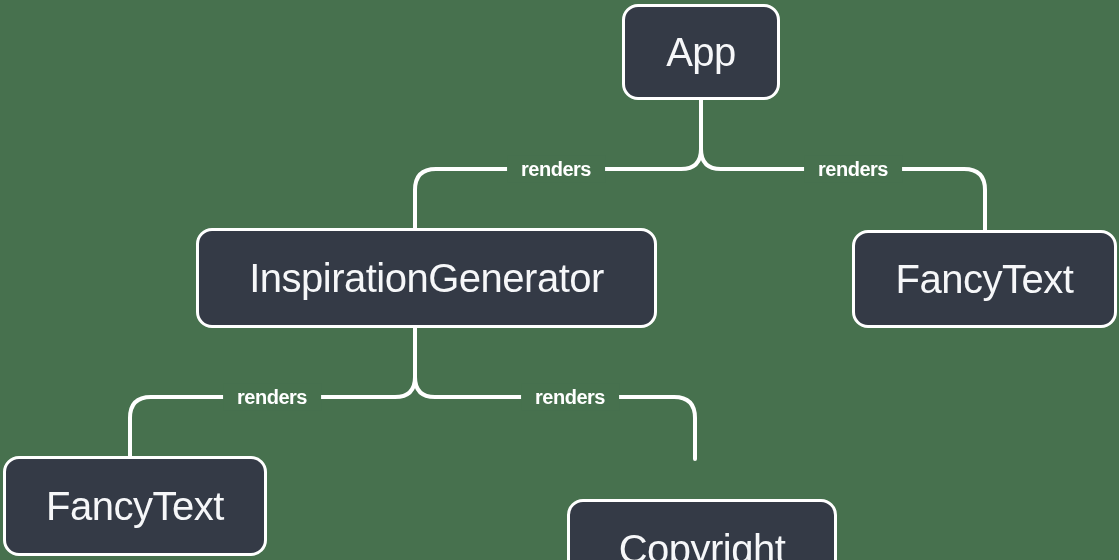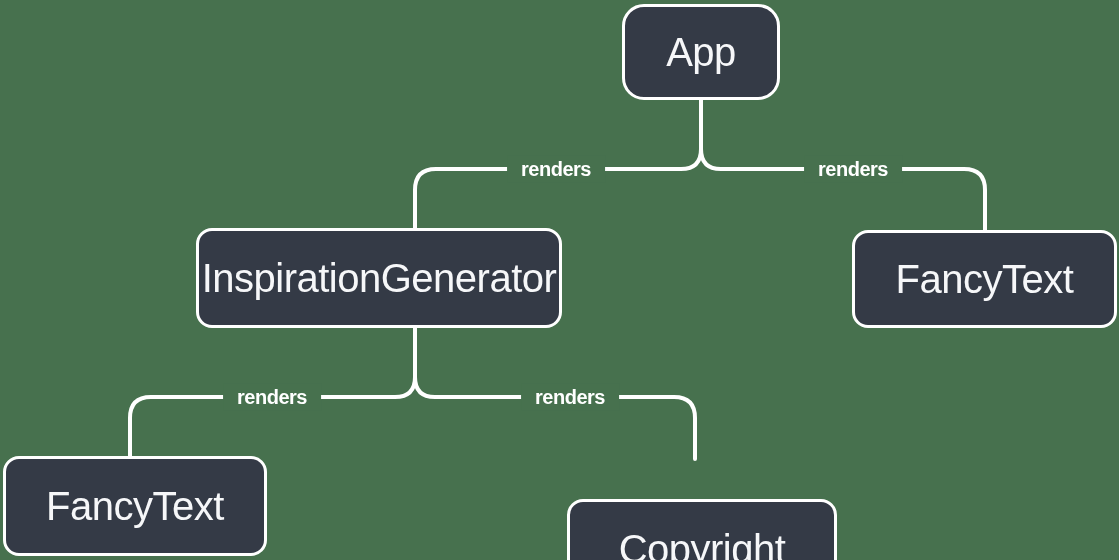--- a/index.html
+++ b/index.html
@@ -37,22 +37,22 @@
     border-radius:16px;
     color:var(--node-text);
     display:flex;
     align-items:center;
     justify-content:center;
     font-size:40px;
     font-weight:500;
     letter-spacing:-0.5px;
     white-space:nowrap;
   }
-  .node-app               {left:622px; top:4px;   width:158px; height:96px;border-radius:22px;}
-  .node-inspiration       {left:196px; top:228px; width:366px; height:100px;}
+  .node-app               {left:622px; top:4px;   width:158px; height:96px;}
+  .node-inspiration       {left:196px; top:228px; width:461px; height:100px;}
   .node-fancy-text-top    {left:852px; top:230px; width:265px; height:98px;}
   .node-fancy-text-bottom {left:3px;   top:456px; width:264px; height:100px;}
   .node-copyright         {left:567px; top:455px; width:270px; height:100px;margin-top:44px;}
   .edge-label{
     position:absolute;
     transform:translate(-50%,-50%);
     background:var(--bg);
     color:var(--line);
     font-size:20px;
     font-weight:600;

